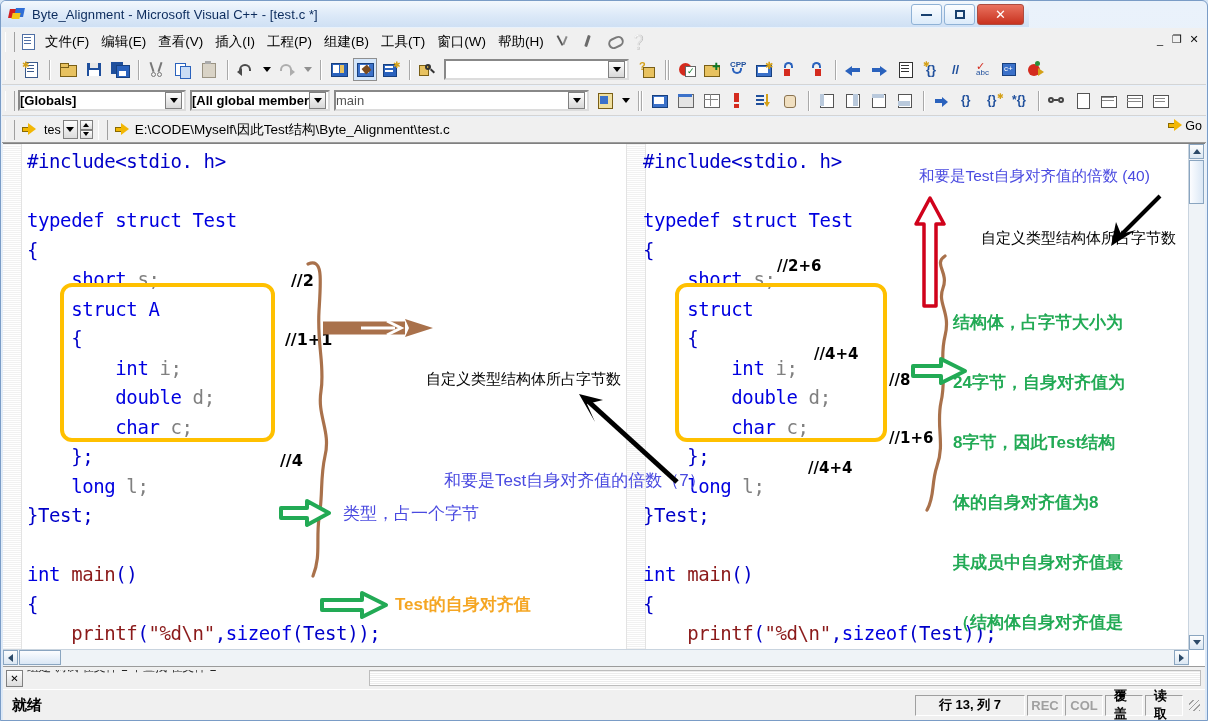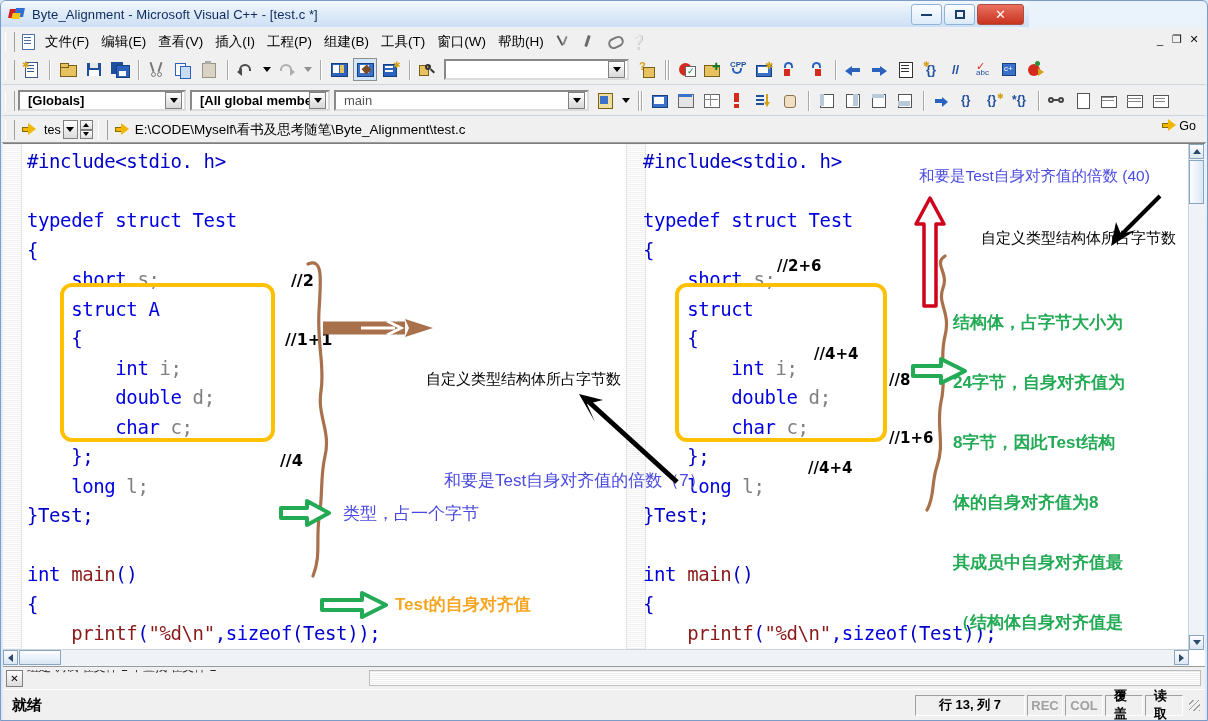--- a/index.html
+++ b/index.html
@@ -72,42 +72,42 @@
   .tb2{top:85px;height:29px;}
   .tsep{width:1px;height:20px;background:#a9a9a9;margin:0 5px;box-shadow:1px 0 0 #fff;}
   .tbtn{width:24px;height:23px;margin:0 1px;position:relative;display:flex;align-items:center;justify-content:center;}
   .tbtn.pressed{background:#d4e6fa;border:1px solid #8f8f8f;box-sizing:border-box;}
   .ic{position:relative;width:18px;height:17px;}
   .ic span{position:absolute;display:block;}
 
   
   .combo{height:21px;border:2px inset #dcdcdc;background:#fff;display:flex;align-items:center;
          box-sizing:border-box;}
-  .combo .val{flex:1;padding-left:8px;font-size:13px;color:#000;white-space:nowrap;overflow:hidden;}
+  .combo .val{flex:1;padding-left:0;font-size:13px;color:#000;white-space:nowrap;overflow:hidden;}
   .combo .val.gray{color:#555;}
   .combo .arrow{width:17px;height:17px;margin-right:2px;background:linear-gradient(#fdfdfd,#d8d8d8);
      border:1px solid #808080;display:flex;align-items:center;justify-content:center;box-sizing:border-box;}
   .combo .arrow::after{content:"";border-left:4px solid transparent;border-right:4px solid transparent;border-top:5px solid #000;}
 
   
   .pathbar{
     position:absolute;left:1px;top:116px;width:1204px;height:25px;
     background:#f0f0f0;border-bottom:1px solid #9b9b9b;display:flex;align-items:center;
   }
   .yarrow{width:15px;height:13px;position:relative;margin:0 5px 0 4px;flex:none;}
   .yarrow::before{content:"";position:absolute;left:0;top:4px;width:7px;height:5px;background:#f2b705;border:1px solid #8a6a00;box-sizing:border-box;}
   .yarrow::after{content:"";position:absolute;left:6px;top:0;border-top:6.5px solid transparent;border-bottom:6.5px solid transparent;border-left:8px solid #f2b705;}
   .tiny-combo{display:flex;align-items:center;height:21px;}
   .tiny-combo .tv{font-size:12.5px;padding:0 2px;color:#000;}
   .spin{width:13px;height:19px;display:flex;flex-direction:column;margin-left:2px;}
   .spin div{flex:1;border:1px solid #808080;background:linear-gradient(#fdfdfd,#dcdcdc);display:flex;align-items:center;justify-content:center;box-sizing:border-box;}
   .spin .up::after{content:"";border-left:3px solid transparent;border-right:3px solid transparent;border-bottom:4px solid #000;}
   .spin .dn::after{content:"";border-left:3px solid transparent;border-right:3px solid transparent;border-top:4px solid #000;}
   .pathtext{font-size:13.5px;color:#000;white-space:nowrap;}
-  .gobtn{position:absolute;right:10px;top:2px;display:flex;align-items:flex-start;gap:2px;}
+  .gobtn{position:absolute;right:4px;top:2px;display:flex;align-items:flex-start;gap:2px;}
   .gobtn .gtxt{font-size:12.5px;color:#000;}
 
   
   .editor{
     position:absolute;left:2px;top:142px;width:1202px;height:522px;
     background:#fff;border-top:1px solid #808080;overflow:hidden;
   }
   .sel-margin{position:absolute;left:0;top:0;width:18px;height:100%;
      background:repeating-linear-gradient(0deg,#fff 0 1px,#f1f1f1 1px 2px);
      border-right:1px solid #e3e3e3;}
@@ -588,21 +588,21 @@
       <div style="width:15px;height:19px;border:1px solid #808080;background:linear-gradient(#fdfdfd,#dcdcdc);display:flex;align-items:center;justify-content:center;box-sizing:border-box;">
         <span style="display:block;border-left:4px solid transparent;border-right:4px solid transparent;border-top:5px solid #000;"></span>
       </div>
       <div class="spin">
           <div class="up"></div>
           <div class="dn"></div>
         </div>
     </div>
     <div class="grip" style="margin-left:5px"></div>
     <div class="yarrow"></div>
-    <div class="pathtext">E:\CODE\Myself\看书及思考随笔\Byte_Alignment\test.c</div>
+    <div class="pathtext">E:\CODE\Myself\因此Test结构\Byte_Alignment\test.c</div>
     <div class="gobtn">
       <div class="yarrow" style="margin:0"></div>
       <div class="gtxt">Go</div>
     </div>
   </div>
 
   <div class="editor">
     <div class="sel-margin"></div>
     <div class="sel-margin" style="left:623px;border-left:1px solid #e3e3e3;"></div>
 

